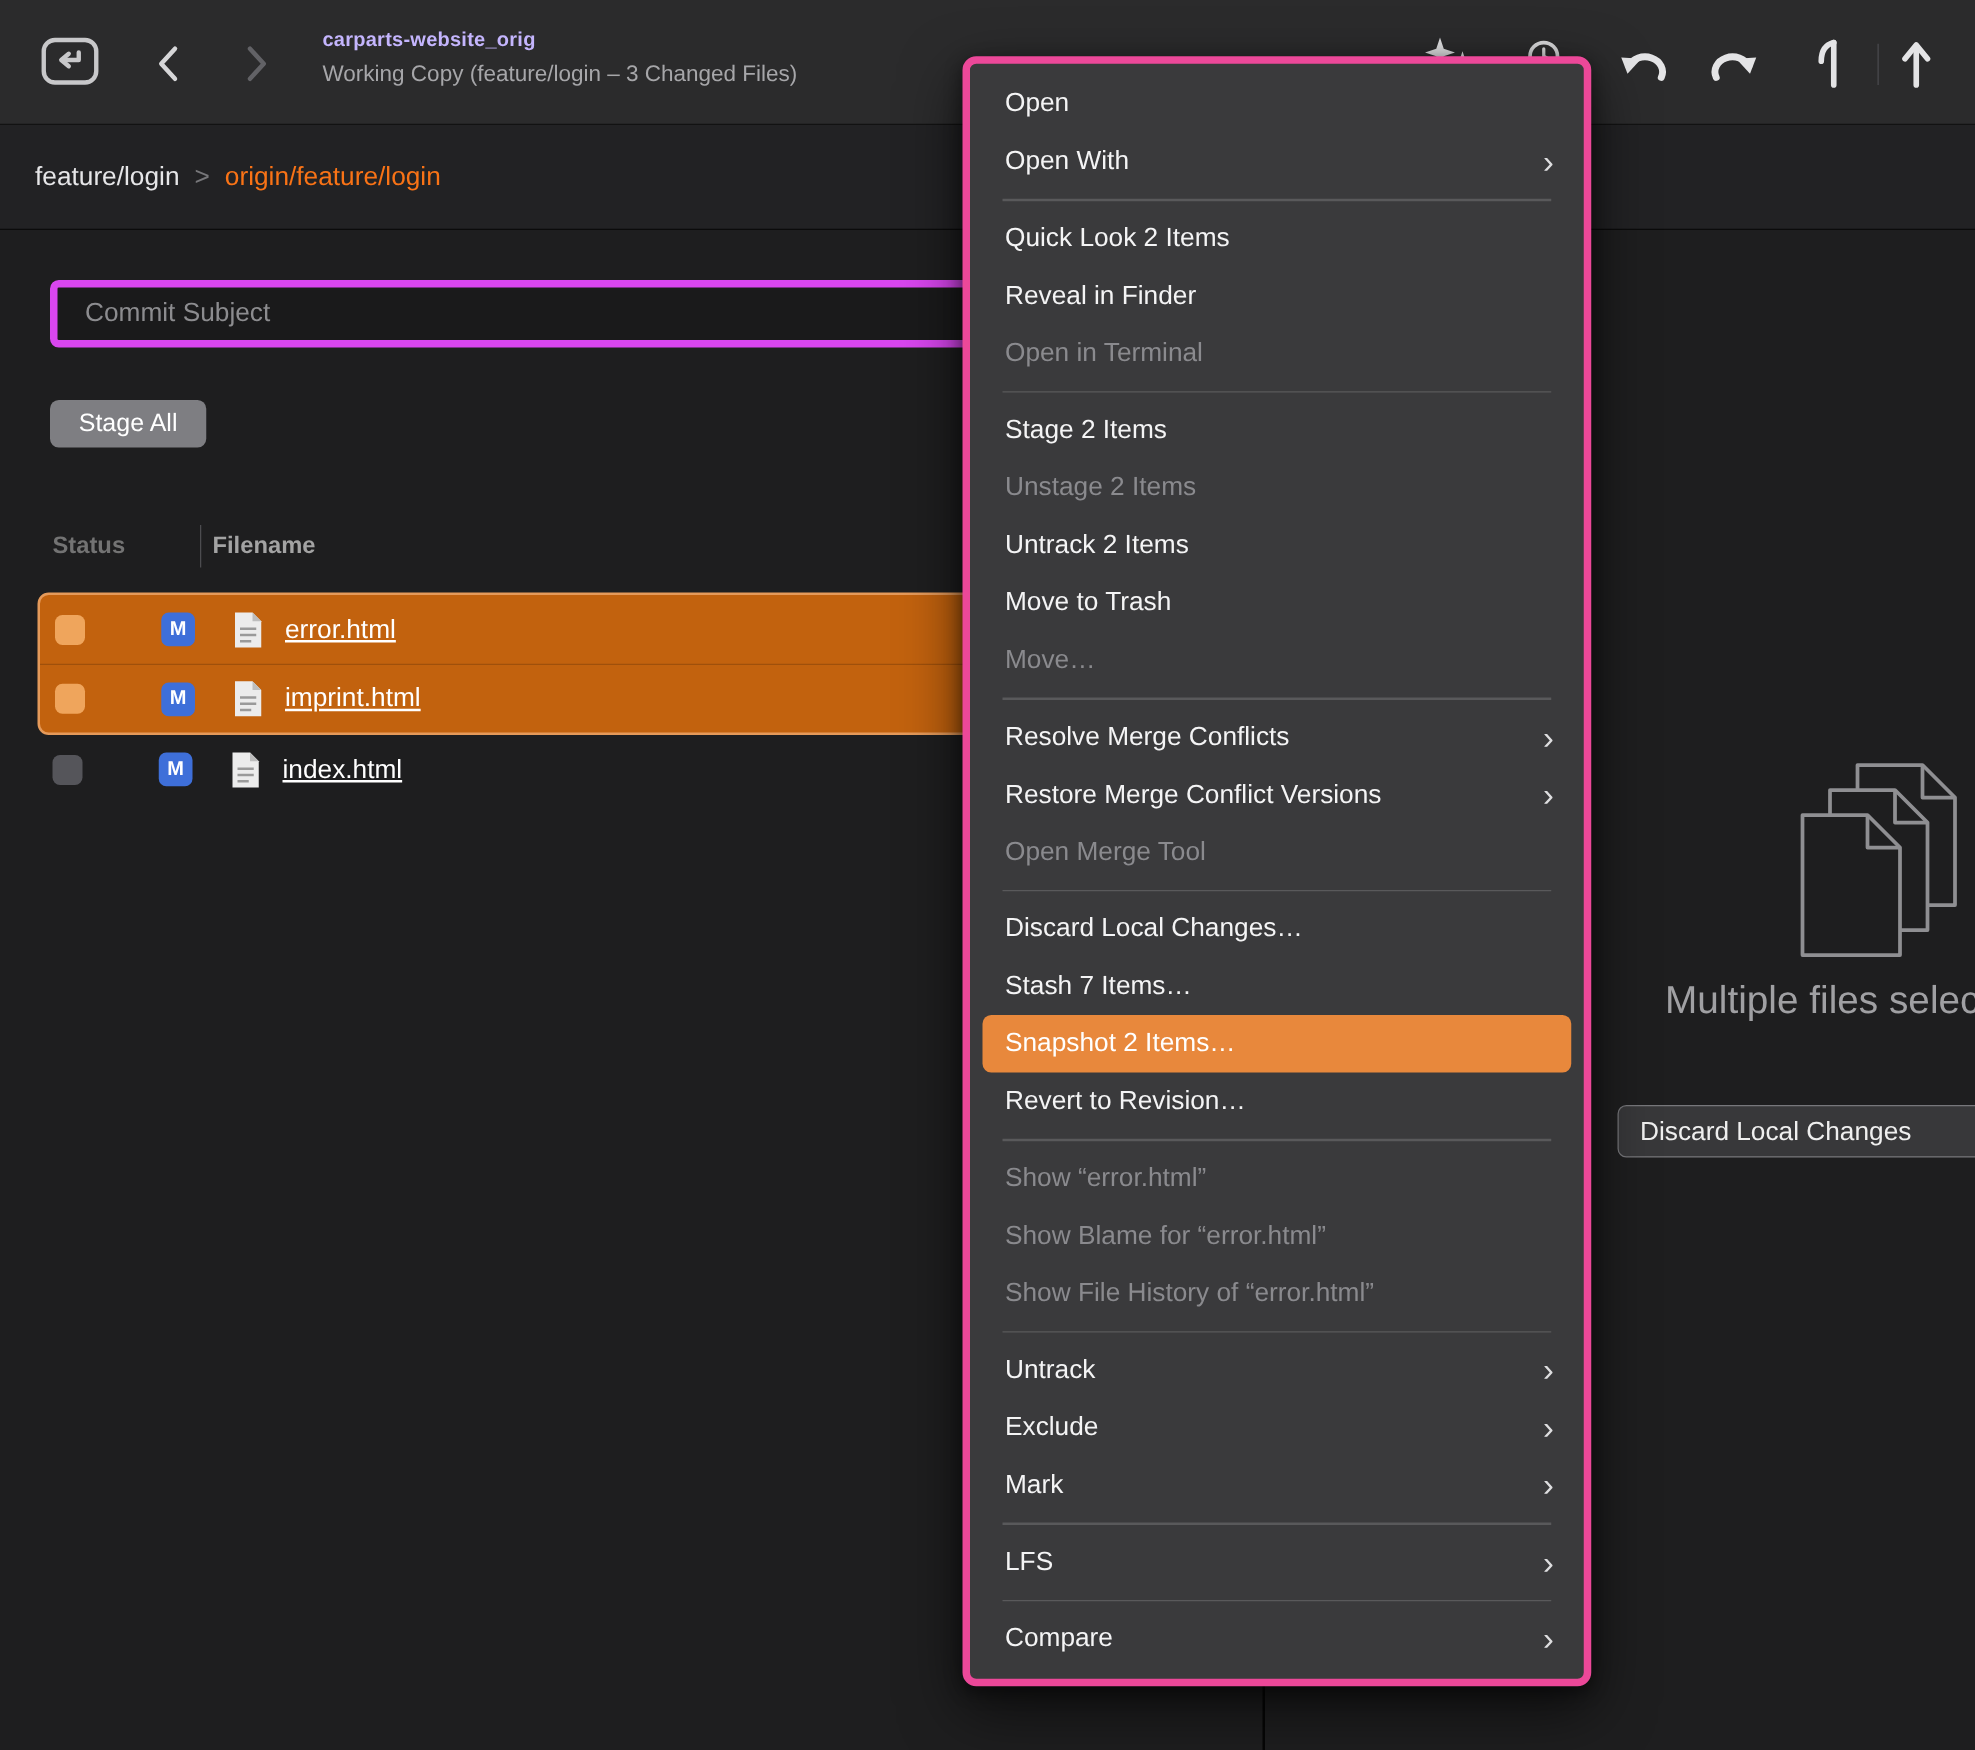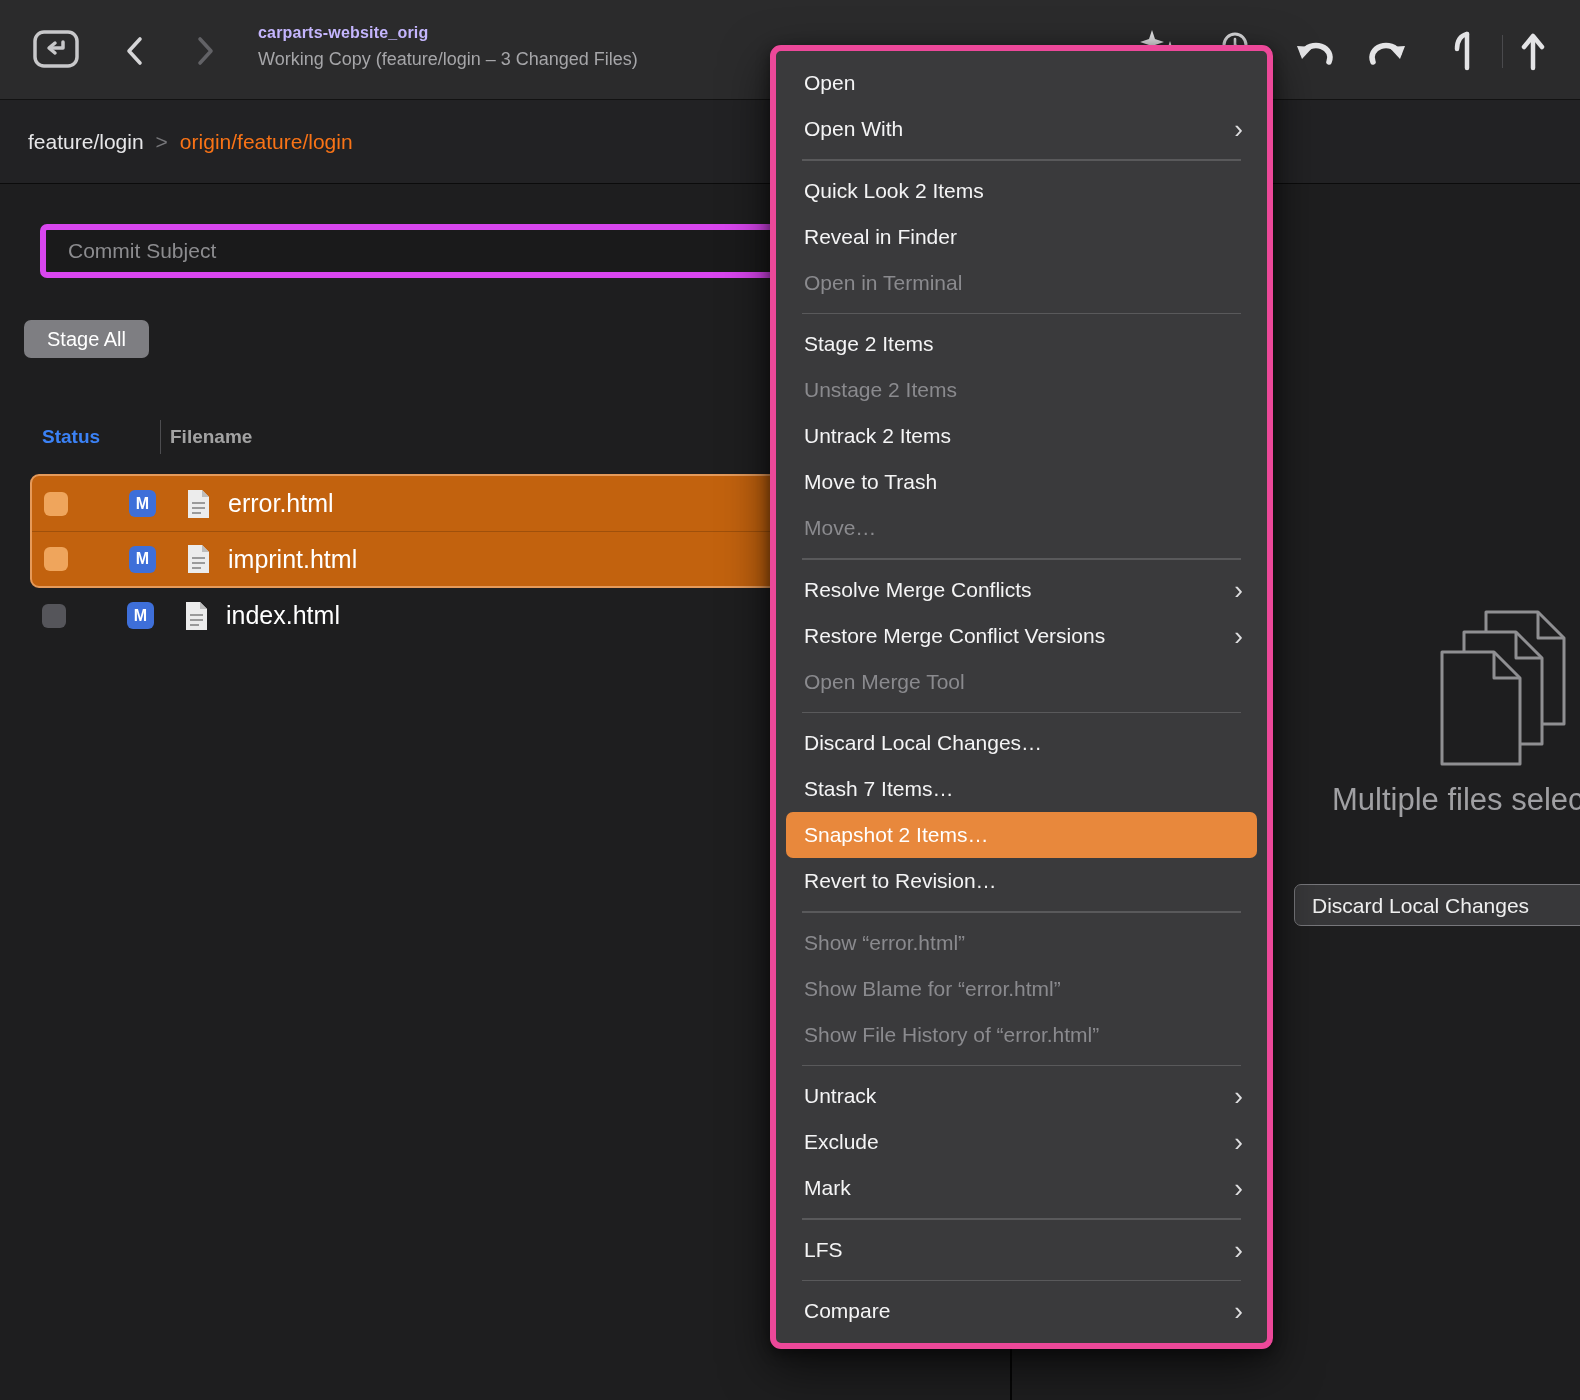--- a/index.html
+++ b/index.html
@@ -32,38 +32,38 @@
   .crumb-local{color:#E6E6E8;}
   .crumb-sep{color:#77777A;}
   .crumb-remote{color:#f97316;}
 
   
   .pane-divider{position:absolute;left:1010px;top:184px;width:2px;height:1216px;background:#060606;z-index:4;}
 
   
   .commit-input{position:absolute;left:40px;top:224px;width:935px;height:54px;background:#1A1A1B;border:6px solid #d946ef;border-radius:7px;color:#E8E8E8;font-size:21px;padding:0 22px;font-family:"Liberation Sans","DejaVu Sans",sans-serif;outline:none;}
   .commit-input::placeholder{color:#8C8C8F;}
-  .stage-all{position:absolute;left:24px;top:320px;height:38px;padding:0 23px;background:#7E7E82;border:none;border-radius:7px;color:#FFFFFF;font-size:20px;font-family:"Liberation Sans","DejaVu Sans",sans-serif;cursor:pointer;}
-
-  
-  .col-status{position:absolute;left:42px;top:426px;font-size:19px;font-weight:600;color:#3b82f6;}
+  .stage-all{position:absolute;left:40px;top:320px;height:38px;padding:0 23px;background:#7E7E82;border:none;border-radius:7px;color:#FFFFFF;font-size:20px;font-family:"Liberation Sans","DejaVu Sans",sans-serif;cursor:pointer;}
+
+  
+  .col-status{position:absolute;left:42px;top:426px;font-size:19px;font-weight:600;color:#737373;}
   .col-div{position:absolute;left:160px;top:420px;width:1px;height:34px;background:#4C4C4F;}
   .col-filename{position:absolute;left:170px;top:426px;font-size:19px;font-weight:700;color:#a3a3a3;}
 
   .rows{position:absolute;left:30px;top:474px;width:948px;z-index:3;}
   .sel-group{border:2px solid var(--selection-border);border-radius:9px;background:var(--selection-orange);overflow:hidden;}
   .frow{height:55px;display:flex;align-items:center;padding-left:12px;position:relative;}
   .frow + .frow{border-top:1px solid rgba(0,0,0,0.18);}
   .frow.plain{border-top:none;}
   .cb{width:24px;height:24px;border-radius:6px;flex:none;cursor:pointer;}
   .cb-sel{background:var(--checkbox-selected);}
   .cb-plain{background:#55555A;}
   .badge{margin-left:61px;width:27px;height:27px;background:var(--badge-blue);color:#FFFFFF;font-weight:700;font-size:16px;display:flex;align-items:center;justify-content:center;border-radius:6px;flex:none;}
   .ficon{margin-left:30px;display:flex;flex:none;}
-  .fname{margin-left:17px;font-size:25px;color:#FFFFFF;white-space:nowrap;}
+  .fname{margin-left:17px;font-size:21px;color:#FFFFFF;white-space:nowrap;text-decoration:underline;}
 
   
   .files-icon{position:absolute;left:1440px;top:610px;}
   .multi-text{position:absolute;left:1332px;top:782px;font-size:31px;color:#A0A0A3;white-space:nowrap;}
   .discard-btn{position:absolute;left:1294px;top:884px;height:42px;line-height:39px;width:352px;background:#38383A;border:1.5px solid #77777B;border-radius:7px;color:#EFEFEF;font-size:21px;padding:0 17px;white-space:nowrap;font-family:"Liberation Sans","DejaVu Sans",sans-serif;text-align:left;cursor:pointer;}
 
   
   .ctx-menu{position:absolute;left:770px;top:45px;width:503px;background:var(--menu-bg);border:6px solid #ec4899;border-radius:11px;padding:9px 0;z-index:100;box-shadow:0 18px 48px rgba(0,0,0,0.60),0 4px 14px rgba(0,0,0,0.45);}
   .mi{height:46px;display:flex;align-items:center;padding:0 28px;font-size:21px;color:#F4F4F5;cursor:pointer;}
   .mi-label{flex:1;white-space:nowrap;overflow:hidden;}

